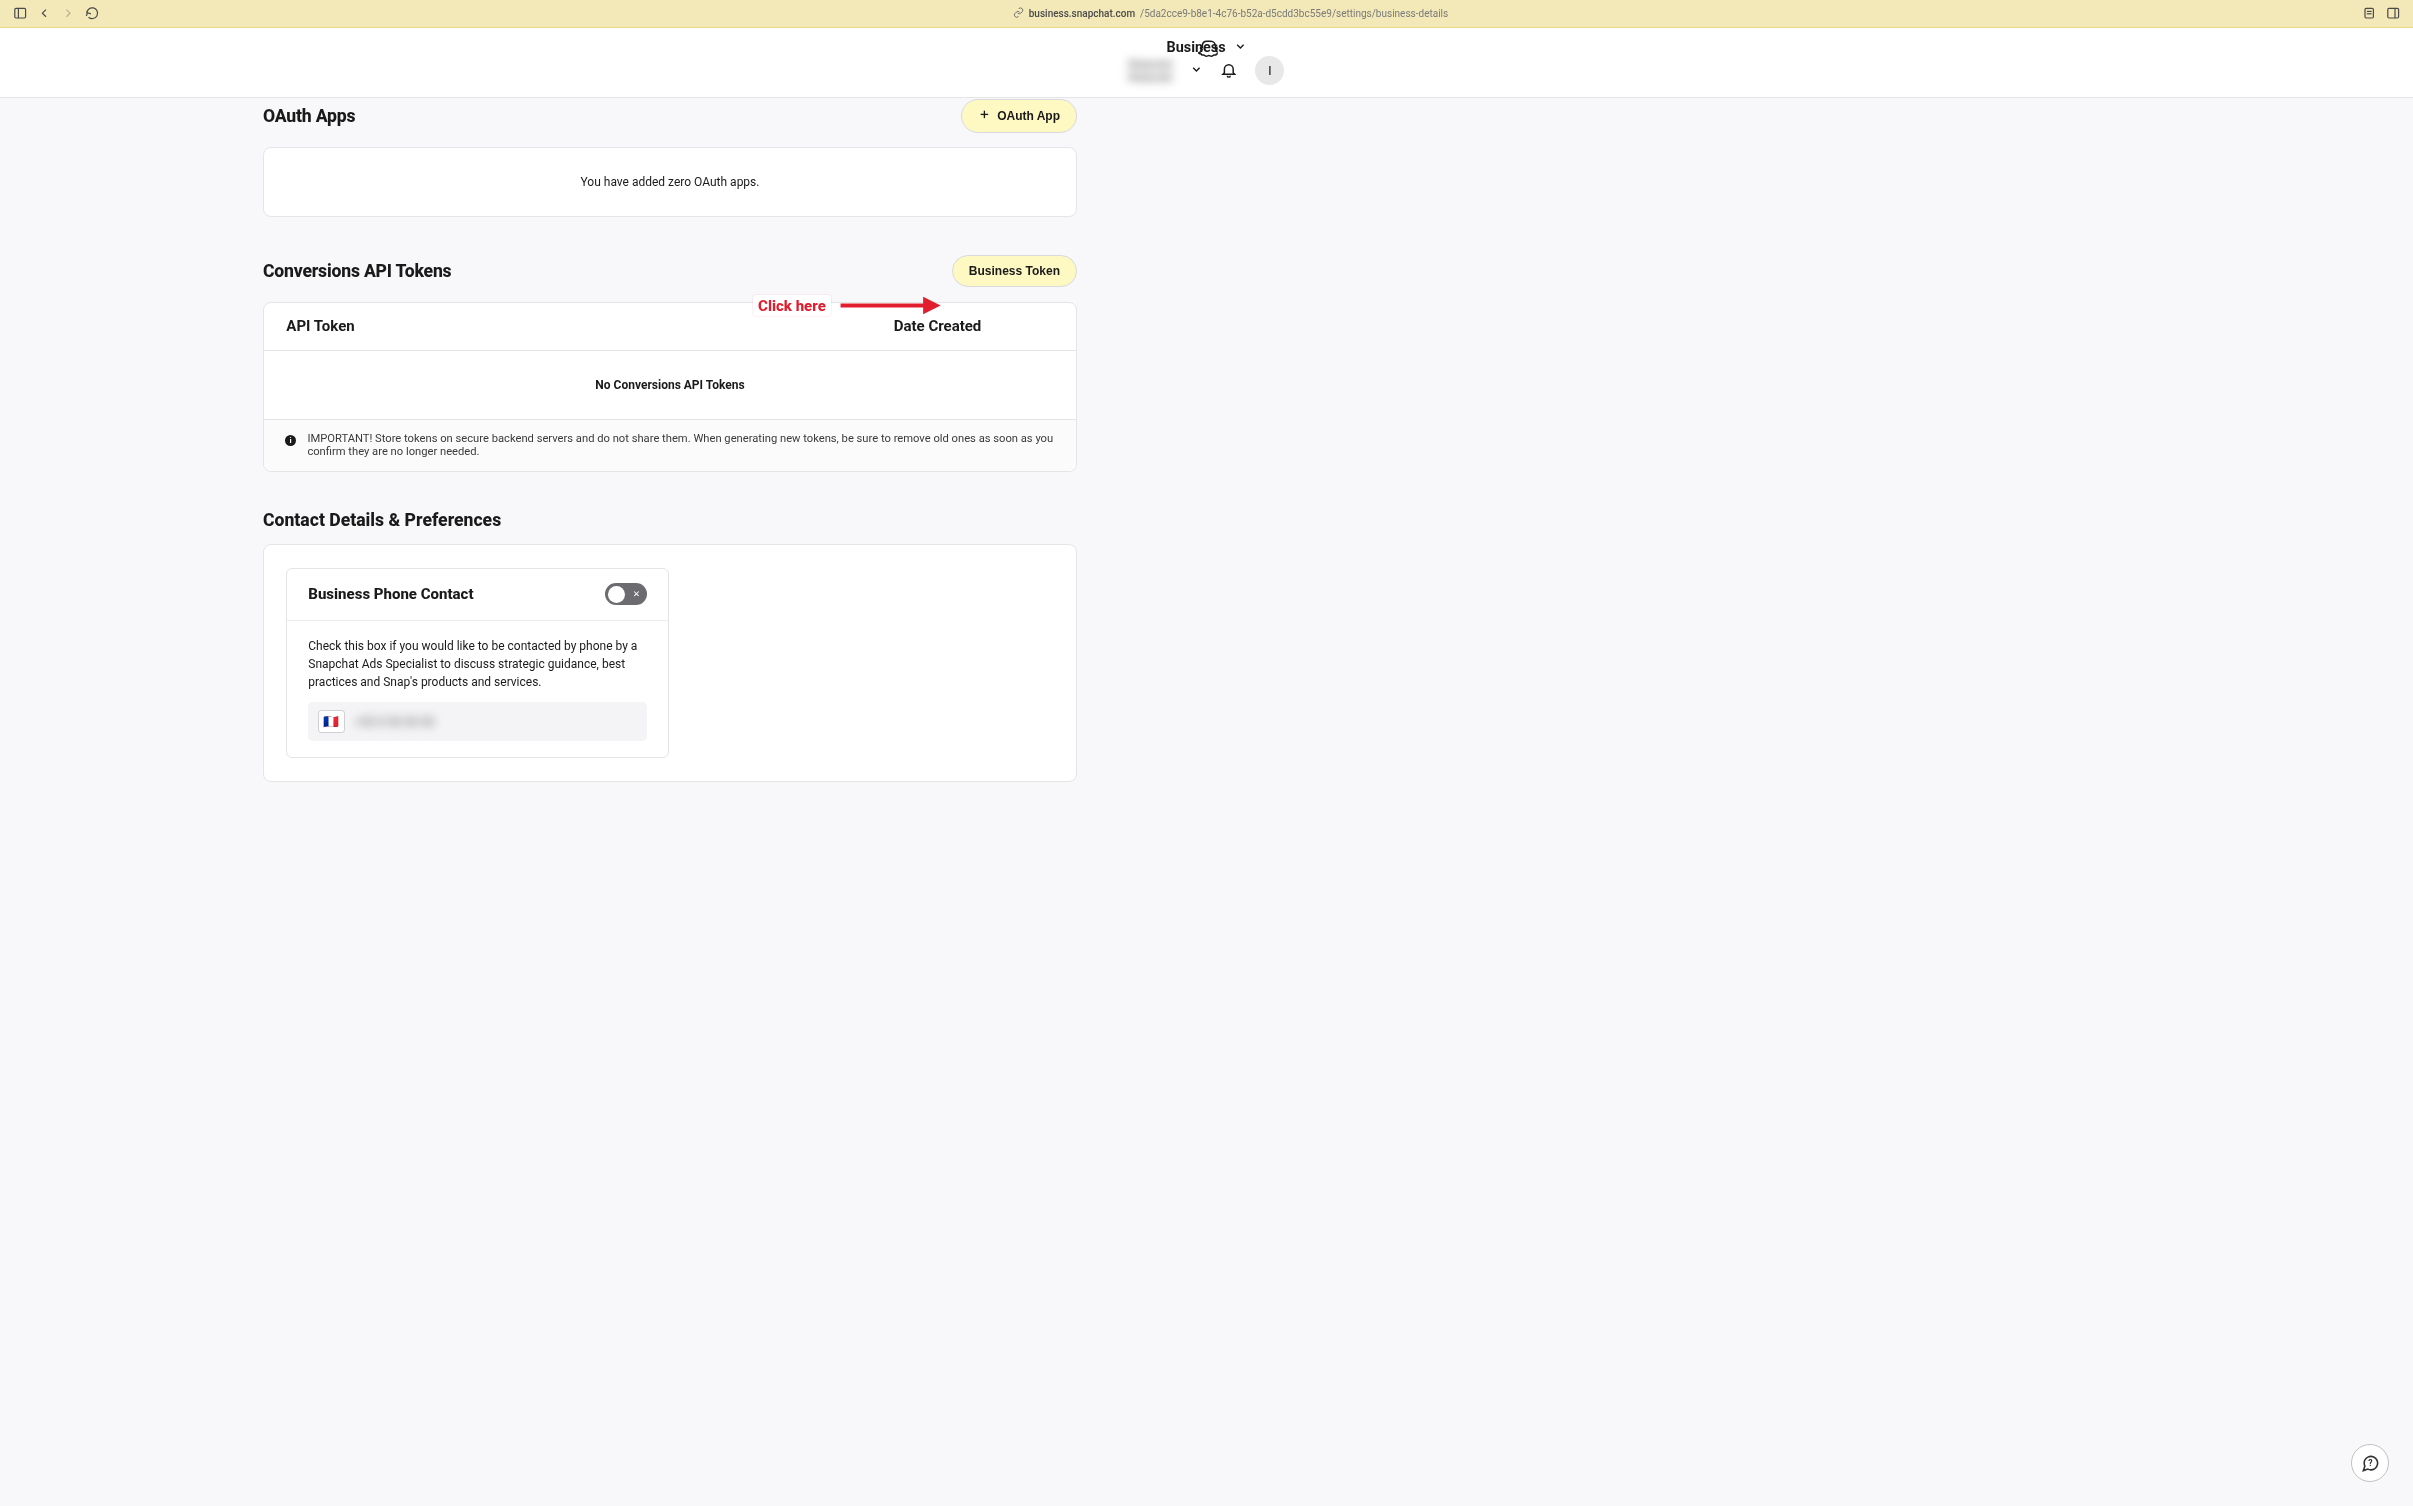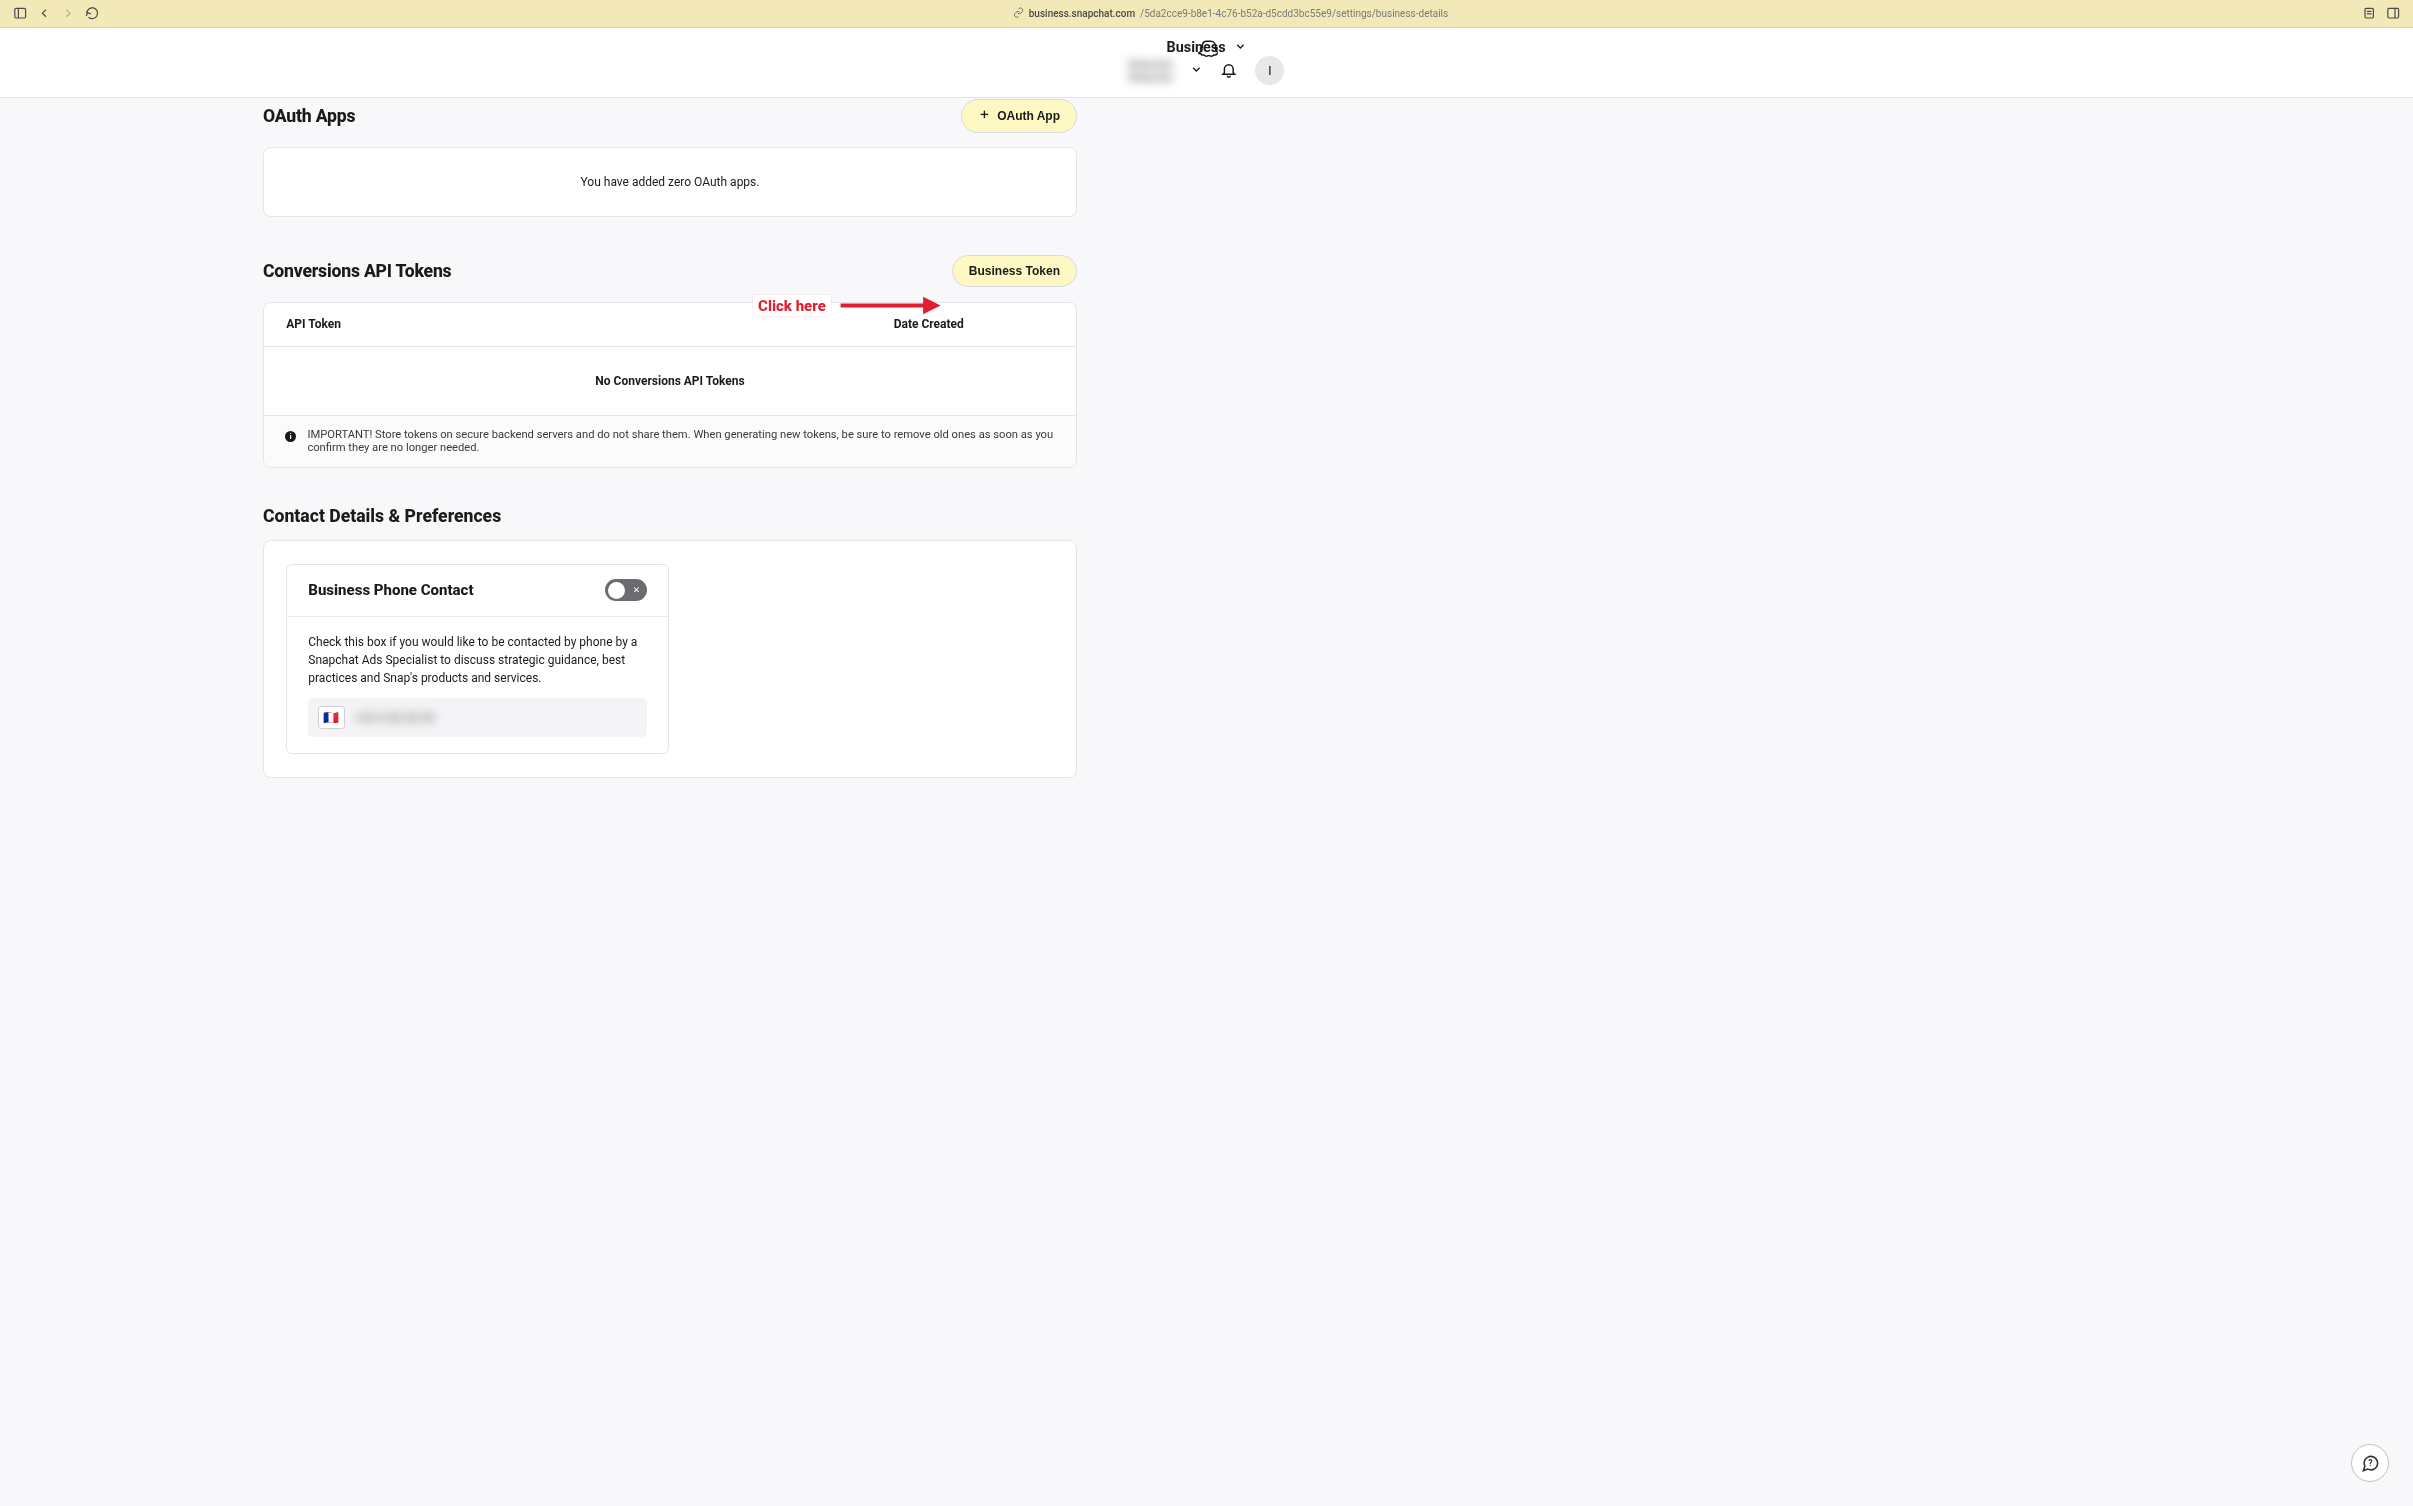--- a/index.html
+++ b/index.html
@@ -136,21 +136,21 @@
       justify-content: space-between;
       margin-top: 38px;
       margin-bottom: 14.4px;
     }
     .table-card { overflow: hidden; }
     .table-header {
       display: flex;
       padding: 14.4px 22.3px;
       border-bottom: 0.8px solid #e5e5e8;
       font-weight: 700;
-      font-size: 12px;
+      font-size: 15px;
     }
     .th-token { flex: 1; }
     .th-date { width: 160px; text-align: left; }
     .table-empty {
       padding: 27px 0;
       text-align: center;
       font-weight: 700;
       font-size: 12px;
     }
     .table-footer {

